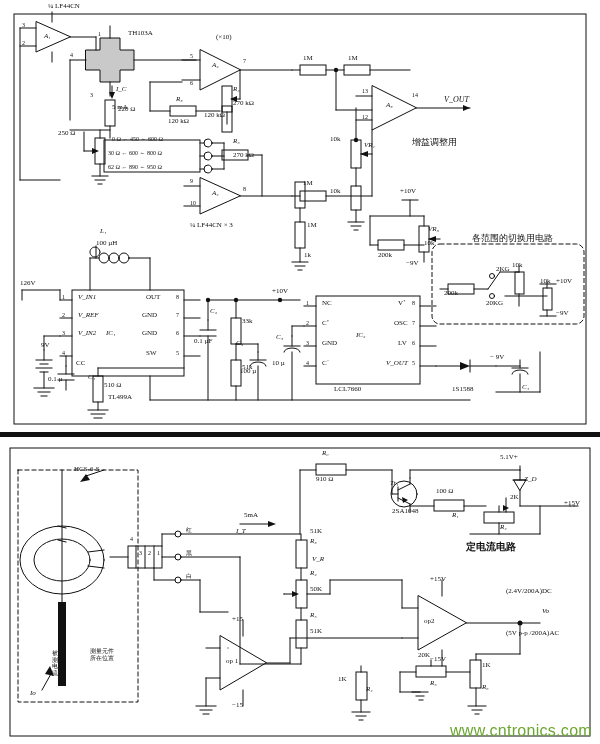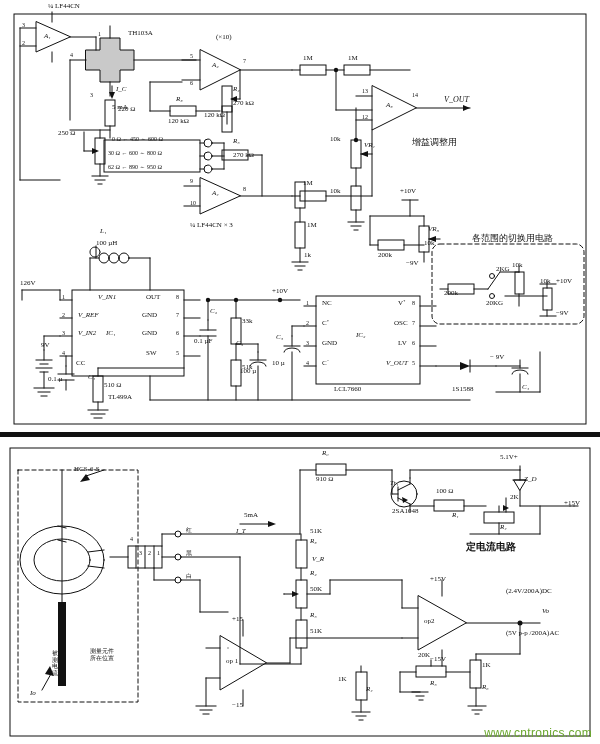--- a/index.html
+++ b/index.html
@@ -7,21 +7,21 @@
   .stage{position:relative;width:600px;height:744px;}
   svg.sheet{position:absolute;left:0;top:0;width:600px;height:744px;}
   .lbl{position:absolute;font-family:"Liberation Serif",serif;font-size:8px;line-height:1;white-space:nowrap;color:#111;}
   .lbl.s7{font-size:7px;}
   .lbl.s6{font-size:6px;}
   .lbl.s9{font-size:9px;}
   .lbl.s10{font-size:10px;}
   .lbl.bold{font-weight:bold;}
   .lbl.it{font-style:italic;}
   .lbl.cn{font-family:"DejaVu Sans",sans-serif;}
-  .wm{position:absolute;right:8px;bottom:4px;font-family:"Liberation Sans",sans-serif;font-size:12px;color:#6ba72f;letter-spacing:.3px;}
+  .wm{position:absolute;right:8px;bottom:4px;font-family:"Liberation Sans",sans-serif;font-size:16px;color:#6ba72f;letter-spacing:.3px;}
 </style>
 </head>
 <body>
 
 <div class="stage">
 
 <svg class="sheet" viewBox="0 0 600 744">
   <g fill="none" stroke="#111" stroke-width="1" stroke-linecap="square">
 
     <rect x="14" y="14" width="572" height="410" stroke="#111" stroke-width="1" fill="none"></rect>
@@ -529,21 +529,21 @@
 
 <div class="lbl s6" style="left:62px;top:294px;">1</div>
 <div class="lbl s6" style="left:62px;top:312px;">2</div>
 <div class="lbl s6" style="left:62px;top:330px;">3</div>
 <div class="lbl s6" style="left:62px;top:350px;">4</div>
 <div class="lbl s6" style="left:176px;top:350px;">5</div>
 <div class="lbl s6" style="left:176px;top:330px;">6</div>
 <div class="lbl s6" style="left:176px;top:312px;">7</div>
 <div class="lbl s6" style="left:176px;top:294px;">8</div>
 
-<div class="lbl s7 it" style="left:78px;top:294px;margin-left:20px;">V_IN1</div>
+<div class="lbl s7 it" style="left:78px;top:294px;">V_IN1</div>
 <div class="lbl s7 it" style="left:78px;top:312px;">V_REF</div>
 <div class="lbl s7 it" style="left:78px;top:330px;">V_IN2</div>
 <div class="lbl s7 it" style="left:106px;top:330px;">IC₁</div>
 <div class="lbl s7" style="left:146px;top:294px;">OUT</div>
 <div class="lbl s7" style="left:142px;top:312px;">GND</div>
 <div class="lbl s7" style="left:142px;top:330px;">GND</div>
 <div class="lbl s7" style="left:146px;top:350px;">SW</div>
 
 <div class="lbl s7 it" style="left:210px;top:308px;">C₂</div>
 <div class="lbl s7" style="left:194px;top:338px;">0.1 µF</div>

